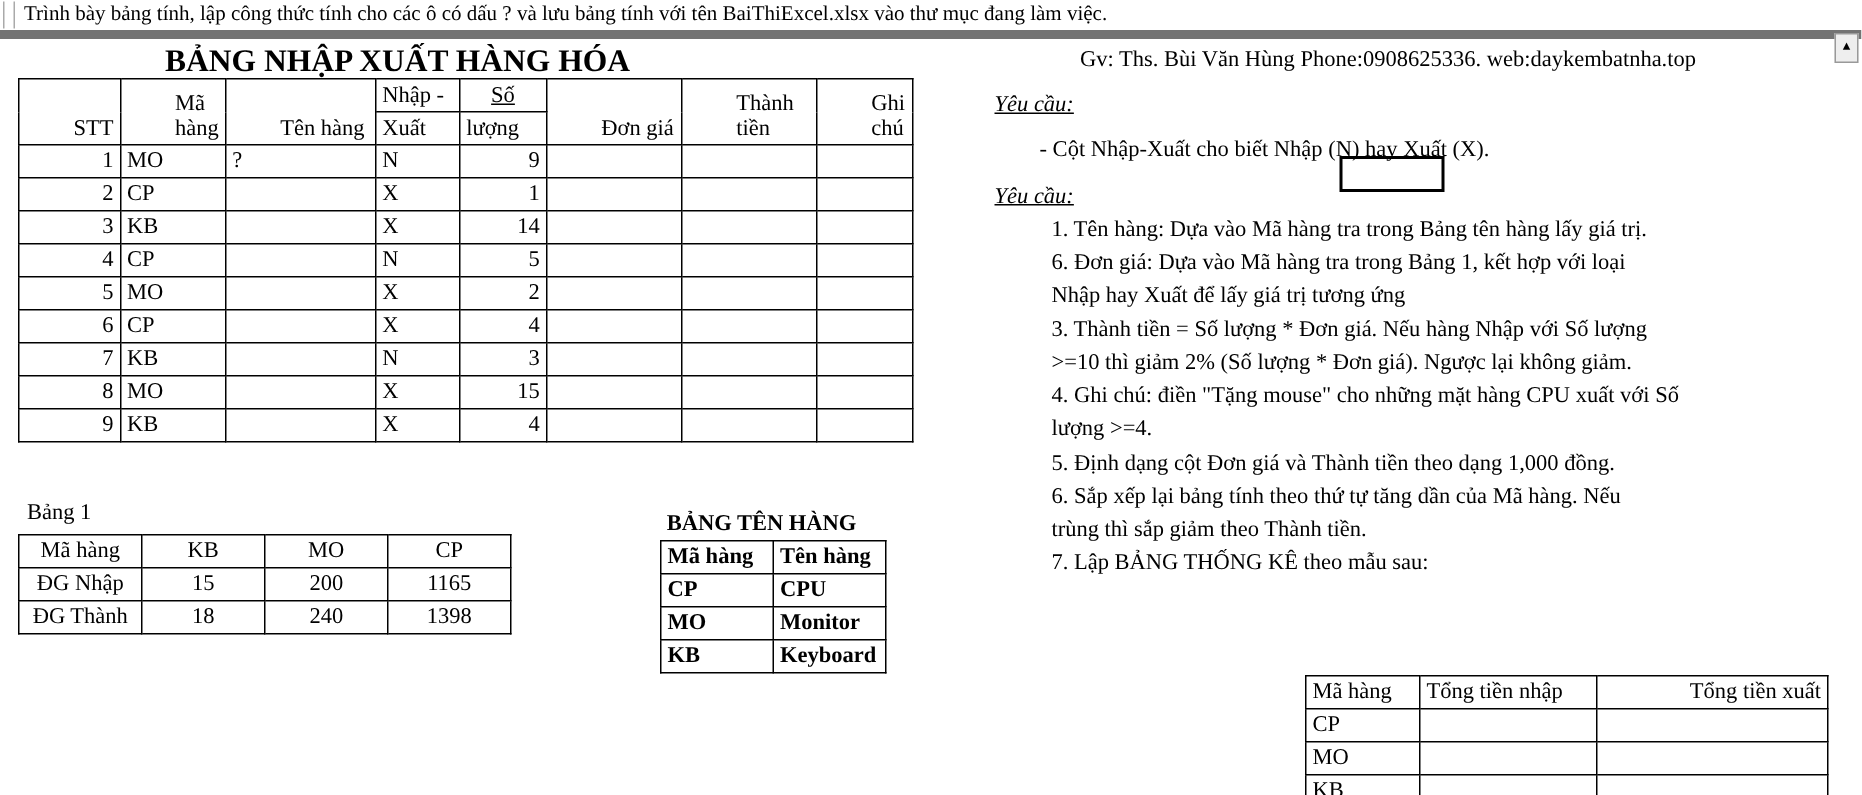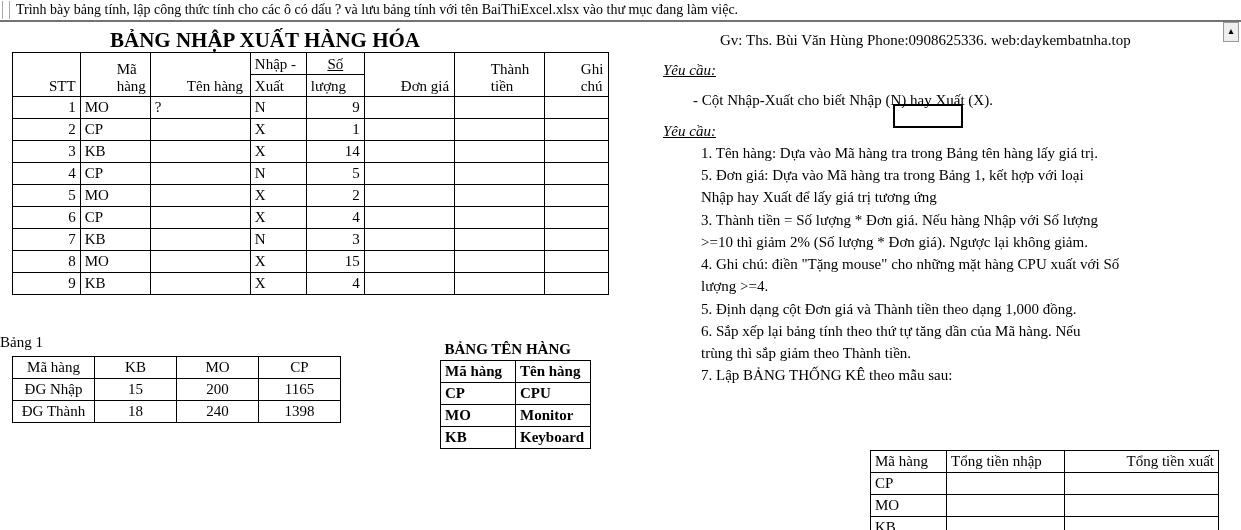--- a/index.html
+++ b/index.html
@@ -1,32 +1,32 @@
 <!DOCTYPE html>
 <html><head>
 <meta charset="utf-8">
 <style>
   html,body{margin:0;padding:0;font-family:"Times New Roman",serif;font-size:15px;color:#000;background:#fff;}
   .sheet{position:relative;width:1241px;height:530px;overflow:hidden;}
-  .formula-bar{position:absolute;left:0;top:0;right:0;height:20px;border-bottom:2px solid #737373;display:flex;align-items:center;}
+  .formula-bar{position:absolute;left:0;top:0;right:0;height:20px;border-bottom:6px solid #737373;display:flex;align-items:center;}
   .fb-sep{width:6px;height:18px;border-left:1px solid #aaa;border-right:1px solid #aaa;margin-left:2px;}
   .fb-text{padding-left:6px;font-size:14px;}
   .scroll-top{position:absolute;right:2px;top:22px;width:14px;height:18px;border:1px solid #999;background:#eee;text-align:center;font-size:10px;line-height:16px;}
   .title{position:absolute;left:110px;top:28px;font-weight:bold;font-size:21px;}
   .gv{position:absolute;left:720px;top:32px;font-size:15px;}
   table{border-collapse:collapse;}
   td,th{border:1px solid #000;padding:1px 4px;height:22px;box-sizing:border-box;background:#fff;}
   .hdr td,.hdr th{vertical-align:bottom;}
   .center{text-align:center;}
   .right{text-align:right;}
   .main{position:absolute;left:12px;top:52px;}
   .main td{font-size:15px;}
   .main .hw{vertical-align:bottom;padding-left:36px;}
   .bang1{position:absolute;left:12px;top:336px;}
-  .bang1-label{position:absolute;left:0;top:334px;font-size:15px;text-align:center;}
+  .bang1-label{position:absolute;left:18px;top:334px;font-size:15px;text-align:center;}
   .ten-hang{position:absolute;left:440px;top:338px;font-weight:bold;}
   .right-pane{position:absolute;left:663px;top:60px;width:575px;font-size:15px;line-height:1.35;}
   .yc{font-style:italic;text-decoration:underline;}
   .ind{padding-left:62px;text-indent:-24px;margin:2px 0;}
   .ind2{padding-left:24px;margin:2px 0;}
   .cont{padding-left:38px;margin:0 0 2px 0;}
   .thongke{position:absolute;left:870px;top:450px;}
   .sel{position:absolute;border:2px solid #000;pointer-events:none;}
   .col-stt{width:36px;}
   .col-ma{width:66px;}
@@ -214,21 +214,21 @@
           <td>Keyboard</td>
         </tr>
       </tbody>
 </table>
 
 <div class="right-pane">
   <div class="yc">Yêu cầu:</div>
   <div class="ind2" style="padding-left:30px;margin-top:10px;margin-bottom:10px;">-   Cột Nhập-Xuất cho biết Nhập (N) hay Xuất (X).</div>
   <div class="yc">Yêu cầu:</div>
   <div class="ind">1.    Tên hàng: Dựa vào Mã hàng tra trong Bảng tên hàng lấy giá trị.</div>
-  <div class="ind">5.    Đơn giá: Dựa vào Mã hàng tra trong Bảng 1, kết hợp với loại</div>
+  <div class="ind">6.    Đơn giá: Dựa vào Mã hàng tra trong Bảng 1, kết hợp với loại</div>
   <div class="cont">Nhập hay Xuất để lấy giá trị tương ứng</div>
   <div class="ind">3.    Thành tiền = Số lượng * Đơn giá. Nếu hàng Nhập với Số lượng</div>
   <div class="cont">&gt;=10 thì giảm 2% (Số lượng * Đơn giá). Ngược lại không giảm.</div>
   <div class="ind">4.    Ghi chú: điền "Tặng mouse" cho những mặt hàng CPU xuất với Số</div>
   <div class="cont">lượng &gt;=4.</div>
   <div class="ind">5.    Định dạng cột Đơn giá và Thành tiền theo dạng 1,000 đồng.</div>
   <div class="ind">6.    Sắp xếp lại bảng tính theo thứ tự tăng dần của Mã hàng. Nếu</div>
   <div class="cont">trùng thì sắp giảm theo Thành tiền.</div>
   <div class="ind">7.    Lập BẢNG THỐNG KÊ theo mẫu sau:</div>
 </div>

